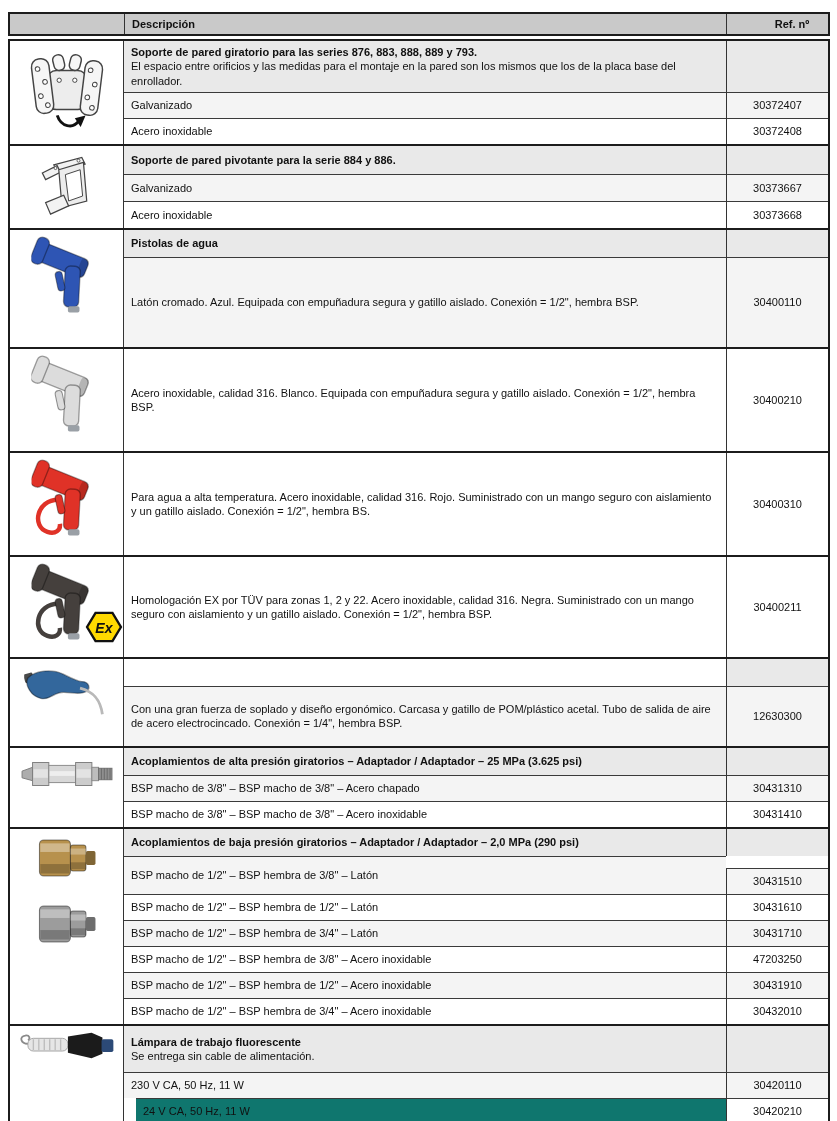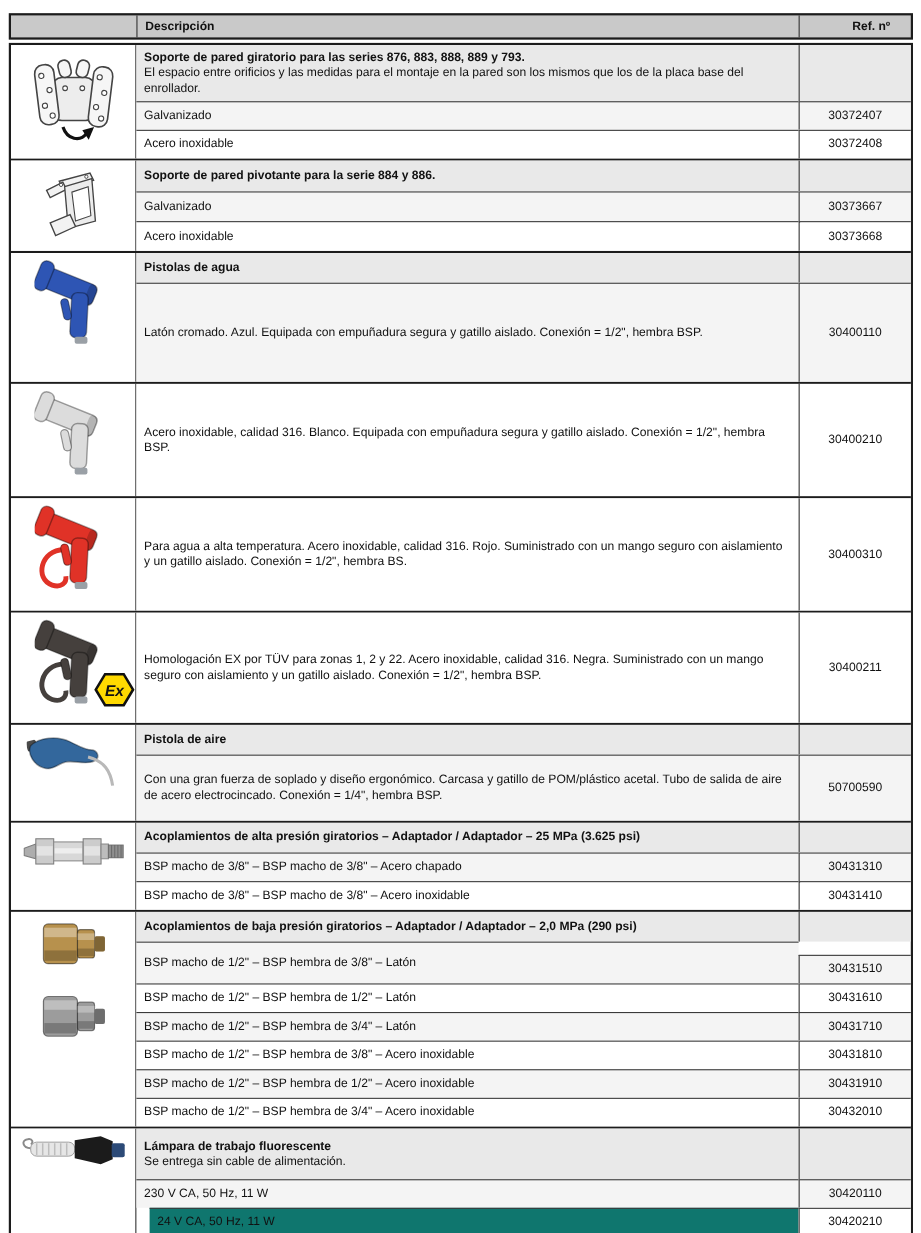--- a/index.html
+++ b/index.html
@@ -245,26 +245,23 @@
         <div class="row-ref first" style="grid-row: 1; min-height: 100px; background: rgb(255, 255, 255);">30400211</div>
       </div>
       <div class="block">
         <div class="img-cell" style="grid-row: 1 / span 2;">
           <span class="img-wrap">
             <svg width="86" height="54" viewBox="0 0 92 58" style="color: rgb(51, 103, 156);">
               <use href="#s-air-gun" xlink:href="#s-air-gun"></use>
             </svg>
           </span>
         </div>
-        <div class="row-desc first" style="grid-row: 1; min-height: 27px; background: rgb(233, 233, 233);">
-          <div class="title-line">Pistola de aire</div>
-        </div>
         <div class="row-ref first" style="grid-row: 1; min-height: 27px; background: rgb(233, 233, 233);"></div>
         <div class="row-desc" style="grid-row: 2; min-height: 60px; background: rgb(244, 244, 244);">Con una gran fuerza de soplado y diseño ergonómico. Carcasa y gatillo de POM/plástico acetal. Tubo de salida de aire de acero electrocincado. Conexión = 1/4", hembra BSP.</div>
-        <div class="row-ref" style="grid-row: 2; min-height: 60px; background: rgb(244, 244, 244);">50700590</div>
+        <div class="row-ref" style="grid-row: 2; min-height: 60px; background: rgb(244, 244, 244);">12630300</div>
       </div>
       <div class="block">
         <div class="img-cell" style="grid-row: 1 / span 3;">
           <span class="img-wrap">
             <svg width="96" height="44" viewBox="0 0 100 46">
               <use href="#s-coupling-steel" xlink:href="#s-coupling-steel"></use>
             </svg>
           </span>
         </div>
         <div class="row-desc first" style="grid-row: 1; min-height: 27px; background: rgb(233, 233, 233);">
@@ -293,21 +290,21 @@
           <div class="title-line">Acoplamientos de baja presión giratorios – Adaptador / Adaptador – 2,0 MPa (290 psi)</div>
         </div>
         <div class="row-ref first" style="grid-row: 1; min-height: 27px; background: rgb(233, 233, 233);"></div>
         <div class="row-desc" style="grid-row: 2; min-height: 26px; background: rgb(244, 244, 244);">BSP macho de 1/2" – BSP hembra de 3/8" – Latón</div>
         <div class="row-ref" style="grid-row: 2; min-height: 26px; background: rgb(244, 244, 244); margin-top: 12px;">30431510</div>
         <div class="row-desc" style="grid-row: 3; min-height: 26px; background: rgb(255, 255, 255);">BSP macho de 1/2" – BSP hembra de 1/2" – Latón</div>
         <div class="row-ref" style="grid-row: 3; min-height: 26px; background: rgb(255, 255, 255);">30431610</div>
         <div class="row-desc" style="grid-row: 4; min-height: 26px; background: rgb(244, 244, 244);">BSP macho de 1/2" – BSP hembra de 3/4" – Latón</div>
         <div class="row-ref" style="grid-row: 4; min-height: 26px; background: rgb(244, 244, 244);">30431710</div>
         <div class="row-desc" style="grid-row: 5; min-height: 26px; background: rgb(255, 255, 255);">BSP macho de 1/2" – BSP hembra de 3/8" – Acero inoxidable</div>
-        <div class="row-ref" style="grid-row: 5; min-height: 26px; background: rgb(255, 255, 255);">30431810</div>
+        <div class="row-ref" style="grid-row: 5; min-height: 26px; background: rgb(255, 255, 255);">47203250</div>
         <div class="row-desc" style="grid-row: 6; min-height: 26px; background: rgb(244, 244, 244);">BSP macho de 1/2" – BSP hembra de 1/2" – Acero inoxidable</div>
         <div class="row-ref" style="grid-row: 6; min-height: 26px; background: rgb(244, 244, 244);">30431910</div>
         <div class="row-desc" style="grid-row: 7; min-height: 26px; background: rgb(255, 255, 255);">BSP macho de 1/2" – BSP hembra de 3/4" – Acero inoxidable</div>
         <div class="row-ref" style="grid-row: 7; min-height: 26px; background: rgb(255, 255, 255);">30432010</div>
       </div>
       <div class="block">
         <div class="img-cell" style="grid-row: 1 / span 3;">
           <span class="img-wrap">
             <svg width="100" height="31" viewBox="0 0 110 34">
               <use href="#s-work-lamp" xlink:href="#s-work-lamp"></use>

